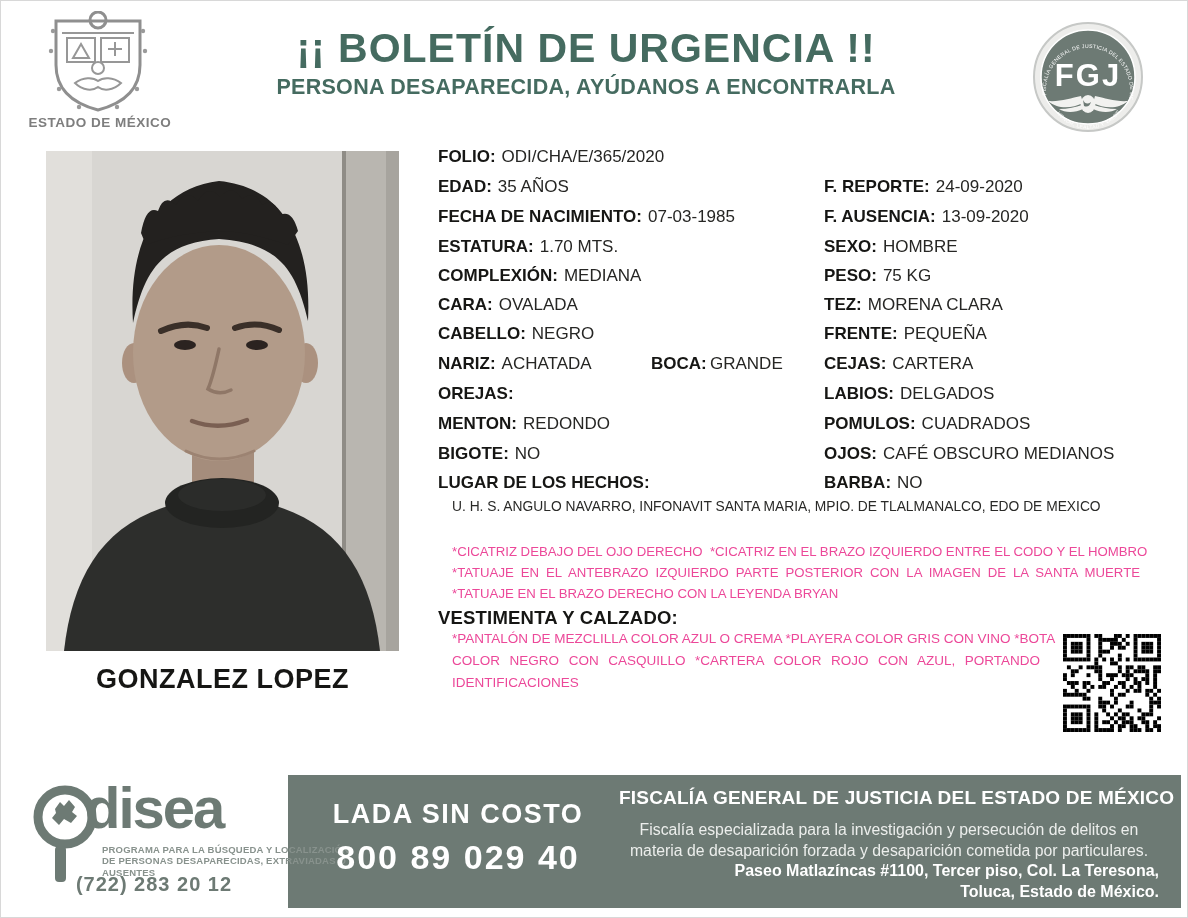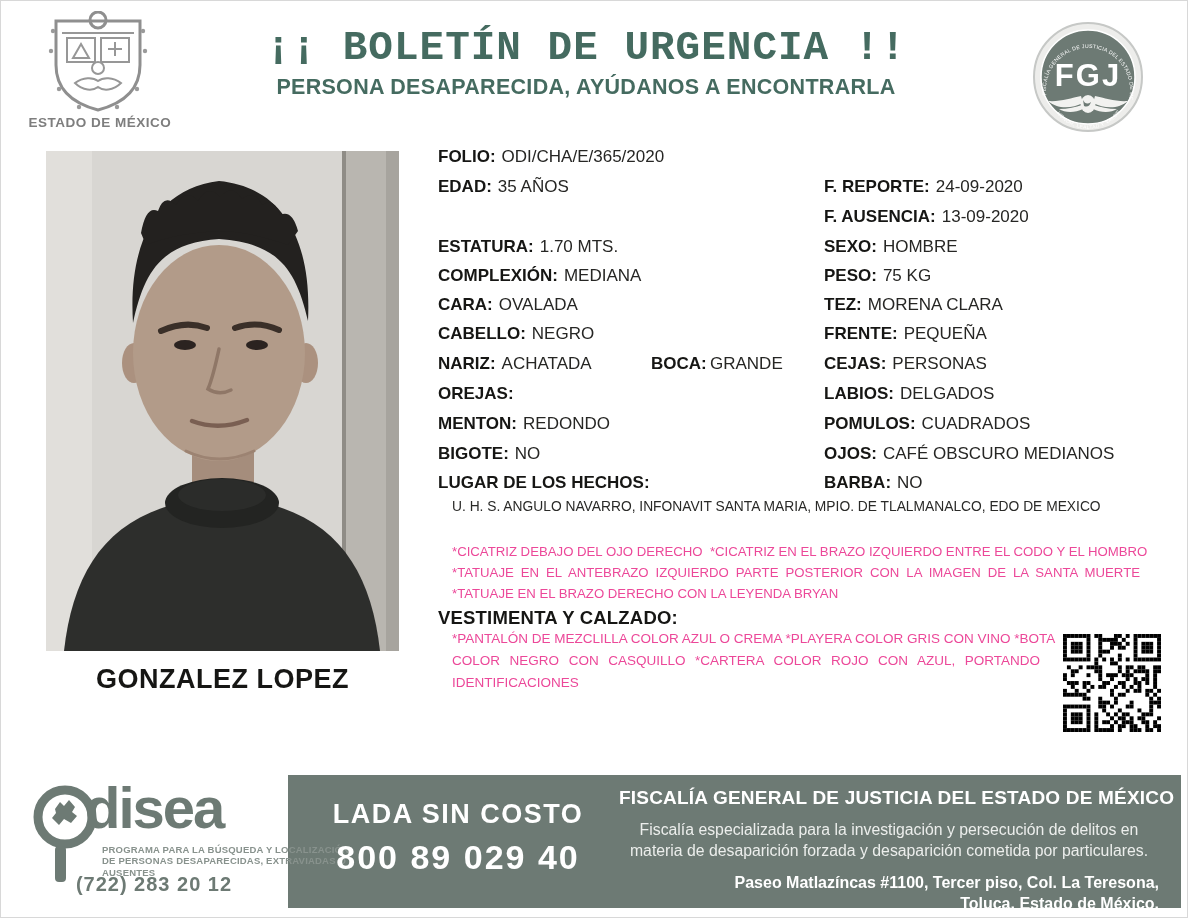--- a/index.html
+++ b/index.html
@@ -12,21 +12,21 @@
   .page{
     position:relative;width:1186px;height:916px;background:#fff;
     border:1px solid #d8d8d8;overflow:hidden;
     font-family:"Liberation Sans",sans-serif;color:var(--ink);
   }
   
   .shield{position:absolute;left:38px;top:10px;}
   .shield-caption{position:absolute;left:20px;top:114px;width:158px;text-align:center;
     font-size:13.5px;font-weight:bold;color:#7E7E7E;letter-spacing:.5px;}
   .main-title{position:absolute;left:190px;top:24px;width:790px;text-align:center;
-    color:var(--teal);font-weight:bold;font-size:41px;letter-spacing:1px;white-space:nowrap;font-family:Liberation Mono, monospace;}
+    color:var(--teal);font-weight:bold;font-size:41px;letter-spacing:1px;white-space:nowrap;}
   .sub-title{position:absolute;left:190px;top:74px;width:790px;text-align:center;
     color:var(--teal);font-weight:bold;font-size:21.5px;letter-spacing:.3px;white-space:nowrap;}
   .fgj-badge{position:absolute;left:1012px;top:18px;}
   
   .photo{position:absolute;left:45px;top:150px;width:353px;height:500px;}
   .person-name{position:absolute;left:40px;top:662px;width:363px;text-align:center;
     font-size:27px;font-weight:bold;color:#161614;line-height:1.22;letter-spacing:.5px;}
   
   .frow{position:absolute;height:24px;font-size:17px;white-space:pre;}
   .frow .lab{font-weight:bold;color:#161614;}
@@ -40,21 +40,21 @@
   
   .qr{position:absolute;left:1062px;top:633px;width:98px;height:98px;background:#fff;}
   
   .band{position:absolute;left:287px;top:774px;width:893px;height:133px;background:var(--band);}
   .lada{position:absolute;left:312px;top:798px;width:290px;text-align:center;color:#fff;}
   .lada-label{font-size:27px;font-weight:bold;letter-spacing:1.5px;}
   .lada-number{font-size:34px;font-weight:bold;letter-spacing:2px;margin-top:8px;}
   .fiscalia{position:absolute;left:618px;top:786px;width:540px;color:#fff;}
   .fiscalia-title{font-size:19px;font-weight:bold;text-align:center;letter-spacing:.2px;white-space:nowrap;}
   .fiscalia-desc{margin-top:11px;font-size:15.8px;color:#ECEEEC;text-align:center;line-height:1.3;}
-  .fiscalia-addr{margin-top:12px;font-size:16px;font-weight:bold;text-align:right;line-height:1.3;}
+  .fiscalia-addr{font-size:16px;font-weight:bold;text-align:right;line-height:1.3;}
   .odisea-glass{position:absolute;left:30px;top:782px;}
   .odisea-word{position:absolute;left:84px;top:778px;font-size:58px;font-weight:bold;
     color:var(--band);letter-spacing:-2px;line-height:1;}
   .odisea-program{position:absolute;left:101px;top:843px;font-size:9.5px;font-weight:bold;
     color:#88928D;line-height:1.2;letter-spacing:.2px;}
   .odisea-phone{position:absolute;left:18px;top:872px;width:270px;text-align:center;
     font-size:20px;font-weight:bold;color:var(--band);letter-spacing:1px;}
 </style>
 </head>
 <body>
@@ -136,37 +136,38 @@
     <path d="M146,270 Q173,280 201,269" stroke="#7a5f52" stroke-width="4.5" fill="none" stroke-linecap="round"></path>
     <path d="M140,300 Q173,316 208,300" stroke="#9c8372" stroke-width="3" fill="none" stroke-linecap="round"></path>
   </svg>
 
   <div class="person-name">
     <div>GONZALEZ LOPEZ</div>
   </div>
 
   <div class="frow" style="left:437px;top:146px"><span class="lab">FOLIO:</span><span class="val">ODI/CHA/E/365/2020</span></div>
   <div class="frow" style="left:437px;top:176px"><span class="lab">EDAD:</span><span class="val">35 AÑOS</span></div>
+  <div class="frow" style="left:437px;top:206px"><span class="lab">FECHA DE NACIMIENTO:</span><span class="val">07-03-1985</span></div>
   <div class="frow" style="left:437px;top:236px"><span class="lab">ESTATURA:</span><span class="val">1.70 MTS.</span></div>
   <div class="frow" style="left:437px;top:265px"><span class="lab">COMPLEXIÓN:</span><span class="val">MEDIANA</span></div>
   <div class="frow" style="left:437px;top:294px"><span class="lab">CARA:</span><span class="val">OVALADA</span></div>
   <div class="frow" style="left:437px;top:323px"><span class="lab">CABELLO:</span><span class="val">NEGRO</span></div>
   <div class="frow" style="left:437px;top:353px;width:380px"><span class="lab">NARIZ:</span><span class="val">ACHATADA</span><span class="lab2">BOCA:</span><span class="val2">GRANDE</span></div>
   <div class="frow" style="left:437px;top:383px"><span class="lab">OREJAS:</span><span class="val"></span></div>
   <div class="frow" style="left:437px;top:413px"><span class="lab">MENTON:</span><span class="val">REDONDO</span></div>
   <div class="frow" style="left:437px;top:443px"><span class="lab">BIGOTE:</span><span class="val">NO</span></div>
   <div class="frow" style="left:437px;top:472px"><span class="lab">LUGAR DE LOS HECHOS:</span><span class="val"></span></div>
 
   <div class="frow" style="left:823px;top:176px"><span class="lab">F. REPORTE:</span><span class="val">24-09-2020</span></div>
   <div class="frow" style="left:823px;top:206px"><span class="lab">F. AUSENCIA:</span><span class="val">13-09-2020</span></div>
   <div class="frow" style="left:823px;top:236px"><span class="lab">SEXO:</span><span class="val">HOMBRE</span></div>
   <div class="frow" style="left:823px;top:265px"><span class="lab">PESO:</span><span class="val">75 KG</span></div>
   <div class="frow" style="left:823px;top:294px"><span class="lab">TEZ:</span><span class="val">MORENA CLARA</span></div>
   <div class="frow" style="left:823px;top:323px"><span class="lab">FRENTE:</span><span class="val">PEQUEÑA</span></div>
-  <div class="frow" style="left:823px;top:353px"><span class="lab">CEJAS:</span><span class="val">PERSONAS</span></div>
+  <div class="frow" style="left:823px;top:353px"><span class="lab">CEJAS:</span><span class="val">CARTERA</span></div>
   <div class="frow" style="left:823px;top:383px"><span class="lab">LABIOS:</span><span class="val">DELGADOS</span></div>
   <div class="frow" style="left:823px;top:413px"><span class="lab">POMULOS:</span><span class="val">CUADRADOS</span></div>
   <div class="frow" style="left:823px;top:443px"><span class="lab">OJOS:</span><span class="val">CAFÉ OBSCURO MEDIANOS</span></div>
   <div class="frow" style="left:823px;top:472px"><span class="lab">BARBA:</span><span class="val">NO</span></div>
 
   <div class="lugar-detail">U. H. S. ANGULO NAVARRO, INFONAVIT SANTA MARIA, MPIO. DE TLALMANALCO, EDO DE MEXICO</div>
 
   <div class="small-line" style="top:543px">*CICATRIZ DEBAJO DEL OJO DERECHO  *CICATRIZ EN EL BRAZO IZQUIERDO ENTRE EL CODO Y EL HOMBRO</div>
   <div class="small-line just" style="top:564px;width:688px">*TATUAJE EN EL ANTEBRAZO IZQUIERDO PARTE POSTERIOR CON LA IMAGEN DE LA SANTA MUERTE</div>
   <div class="small-line" style="top:585px">*TATUAJE EN EL BRAZO DERECHO CON LA LEYENDA BRYAN</div>

